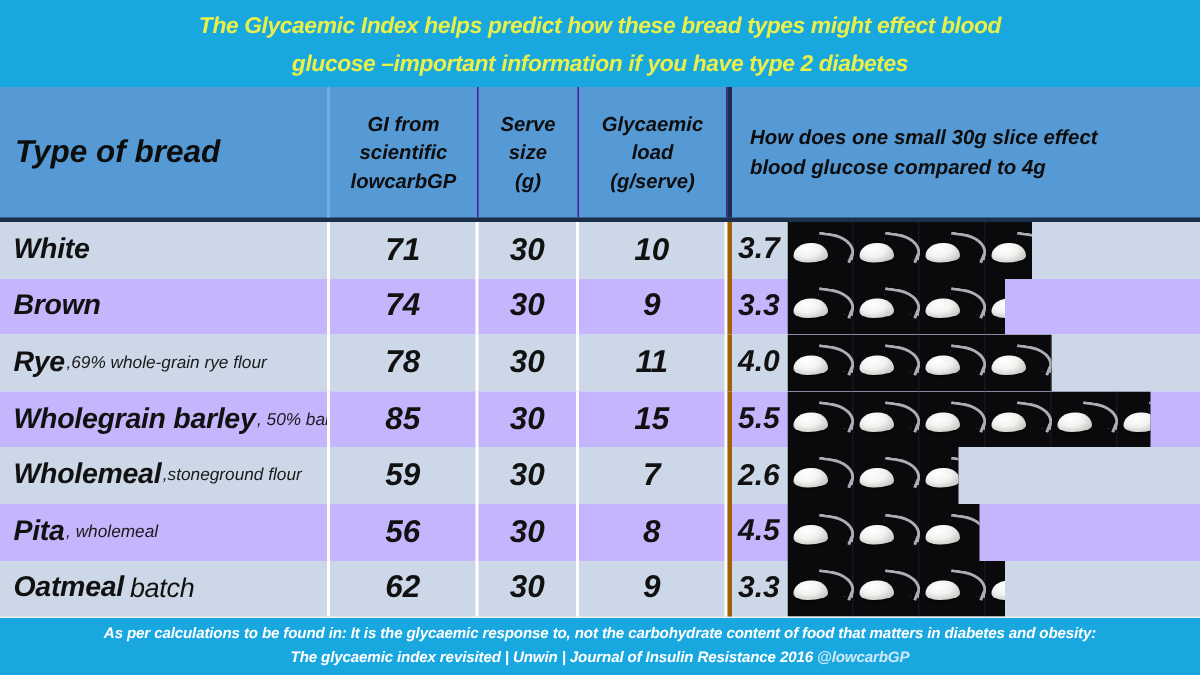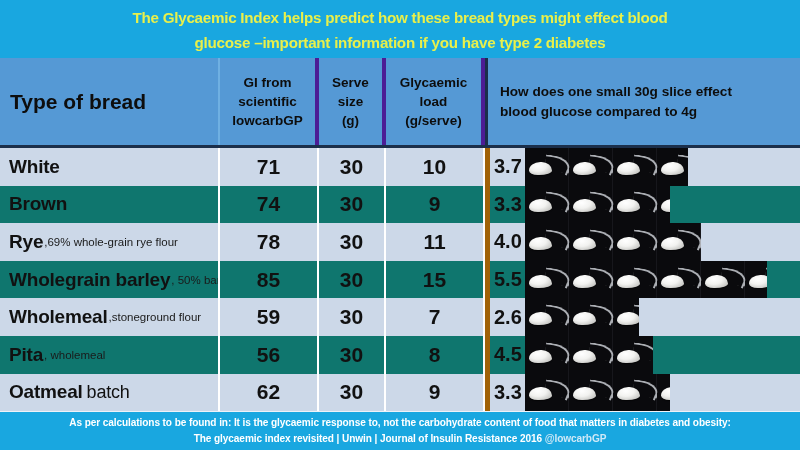--- a/index.html
+++ b/index.html
@@ -14,20 +14,21 @@
     font-family: "Liberation Sans", sans-serif;
     -webkit-font-smoothing: antialiased;
   }
 
   .poster {
     position: relative;
     width: 800px;
     height: 382px;
     background: #19a7e0;
     box-sizing: border-box;
+    font-style: italic;
   }
 
   
   .title-banner {
     position: absolute;
     left: 0;
     top: 0;
     width: 800px;
     height: 58px;
     background: #19a7e0;
@@ -74,21 +75,21 @@
   .head-cell {
     box-sizing: border-box;
     color: #0d0d0d;
     font-weight: bold;
     display: flex;
     align-items: center;
     justify-content: center;
     text-align: center;
     font-size: 13.5px;
     line-height: 19px;
-    border-right: 4px solid #4c1d95;
+    border-right: 1px solid #4c1d95;
     padding: 0 3px;
   }
   .head-cell.c0 {
     justify-content: flex-start;
     text-align: left;
     font-size: 21px;
     padding-left: 10px;
     border-right: 2px solid #6fb0e2;
   }
   .head-cell.c4 {
@@ -98,21 +99,21 @@
     line-height: 20px;
     padding: 0 0 0 8px;
     border-right: none;
     border-left: 3px solid #1b2f4b;
   }
   .head-cell.c4 span { display: block; }
 
   
   .data-row { height: 37.6px; }
   .data-row.odd  { background: #ccd8e8; }
-  .data-row.even { background: #0f766e; }
+  .data-row.even { background: #c4b5fd; }
 
   .cell {
     box-sizing: border-box;
     display: flex;
     align-items: center;
     font-size: 20px;
     font-weight: bold;
     color: #111111;
     border-right: 2px solid #ffffff;
   }
@@ -137,21 +138,21 @@
     margin-left: 4px;
   }
   .cell.num {
     justify-content: center;
     font-size: 21px;
   }
   .cell.tsp {
     justify-content: flex-start;
     padding-left: 4px;
     font-size: 20px;
-    border-left: 5px solid #a16207;
+    border-left: 3px solid #a16207;
     border-right: none;
     width: 40px;
     flex: 0 0 40px;
   }
 
   
   .spoon-area {
     position: relative;
     flex: 1 1 auto;
     overflow: hidden;

